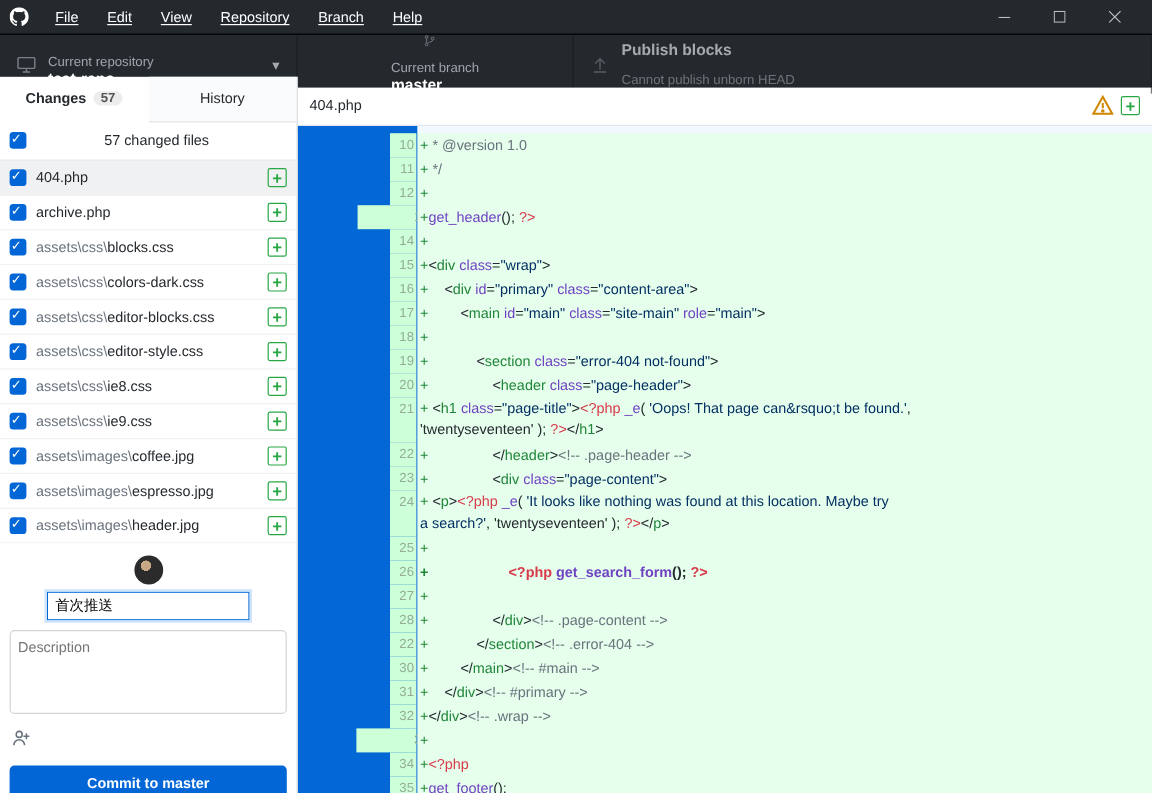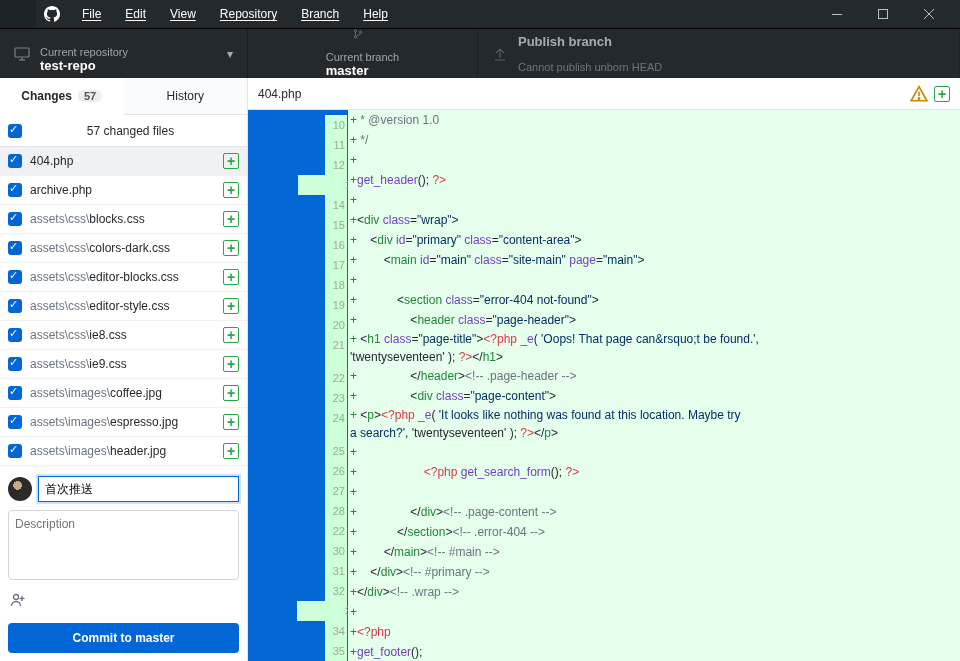--- a/index.html
+++ b/index.html
@@ -1,52 +1,52 @@
 <!DOCTYPE html>
 <html><head>
 <meta charset="utf-8">
 <style>
 * { margin:0; padding:0; box-sizing:border-box; font-family:-apple-system,BlinkMacSystemFont,"Segoe UI",Helvetica,Arial,sans-serif; }
 body { width:960px; height:661px; background:#1e2329; color:#fff; font-size:12px; overflow:hidden; }
-.titlebar { height:28px; background:#24292e; display:flex; align-items:center; padding:0 8px;margin-left:36px; }
+.titlebar { height:28px; background:#24292e; display:flex; align-items:center; padding:0 8px; }
 .titlebar .logo { width:16px; height:16px; margin-right:12px; }
 .menu { display:flex; gap:4px; }
 .menu span { padding:2px 10px; cursor:pointer; text-decoration:underline; text-underline-offset:2px; }
 .winctrl { margin-left:auto; display:flex; }
 .winctrl div { width:46px; height:28px; display:flex; align-items:center; justify-content:center; opacity:.7; }
 .winctrl svg { stroke:#fff; fill:none; }
 .topbar { height:50px; background:#24292e; display:flex; border-top:1px solid #000; }
 .topcell { display:flex; align-items:center; padding:0 14px; border-right:1px solid #1b1f23; height:100%; }
 .c-repo { width:248px; justify-content:space-between; }
 .c-branch { width:230px;flex-direction:column; }
 .c-pub { flex:1; opacity:.6; }
 .topcell .ico { width:16px; margin-right:10px; opacity:.7; }
 .topcell .small { font-size:11px; color:#a0a5ab;margin-top:12px; }
 .topcell .big { font-size:13px; font-weight:600; color:#fff; }
 .chev { opacity:.6; }
-.app { display:flex; height:calc(100% - 78px); }
+.app { display:flex; height:calc(100% - 78px);align-items:center; }
 .sidebar { width:248px; background:#fff; color:#24292e; display:flex; flex-direction:column; border-right:1px solid #e1e4e8; }
 .tabs { display:flex; height:38px; }
 .tab { flex:1; display:flex; align-items:center; justify-content:center; gap:6px; font-size:12px; cursor:pointer; border-bottom:1px solid #e1e4e8; }
 .tab.active { border-bottom:2px solid #fff; font-weight:600; }
 .tab:not(.active) { background:#fafbfc; }
 .tab .count { background:#ededed; border-radius:8px; padding:0 6px; font-size:11px; color:#555; }
 .allrow { display:flex; align-items:center; height:32px; padding:0 8px; border-bottom:1px solid #e1e4e8; }
 .allrow span { flex:1; text-align:center; font-size:12px; }
 .files { flex:0 0 auto; overflow:hidden; }
 .frow { display:flex; align-items:center; height:29px; padding:0 8px; border-bottom:1px solid #f0f1f3; font-size:12px; }
 .frow.sel { background:#f0f1f3; }
 .frow .ck { margin-right:8px; }
 .frow .nm { flex:1; white-space:nowrap; overflow:hidden; text-overflow:ellipsis; }
 .frow .pre { color:#6a737d; }
 .addbox { width:16px; height:16px; border:1.5px solid #28a745; color:#28a745; display:flex; align-items:center; justify-content:center; font-size:14px; font-weight:700; line-height:1; border-radius:2px; }
 input.ck { appearance:none; width:14px; height:14px; border-radius:3px; background:#0366d6; position:relative; cursor:pointer; }
 input.ck:checked::after { content:"✓"; color:#fff; font-size:11px; position:absolute; top:-1px; left:1px; }
 .commitbox { padding:10px 8px 8px 8px; display:flex; flex-direction:column; gap:8px; margin-top:auto; }
-.sumrow { display:flex; gap:6px; align-items:center; }
+.sumrow { display:flex; gap:6px; align-items:center;flex-direction:column; }
 .avatar { width:24px; height:24px; border-radius:50%; background:radial-gradient(circle at 40% 35%, #c9a886 20%, #2b2b2b 21%); }
 .summary { flex:1; border:1px solid #0366d6; padding:4px 6px; font-size:12px; outline:2px solid #cfe4fb; height:26px; }
 .desc { border:1px solid #d1d5da; border-radius:4px; height:70px; padding:6px; font-size:12px; color:#8b5cf6; resize:none; }
 .coauth { color:#6a737d; font-size:14px; padding:4px 2px; }
 .commitbtn { background:#0366d6; color:#fff; border:none; border-radius:4px; height:30px; font-size:12px; font-weight:600; cursor:pointer; }
 .diff { flex:1; background:#fff; color:#24292e; display:flex; flex-direction:column; overflow:hidden; }
 .diffhdr { height:32px; display:flex; align-items:center; padding:0 10px; font-size:12px; border-bottom:1px solid #e1e4e8; }
 .diffhdr .icons { margin-left:auto; display:flex; gap:6px; align-items:center; }
 .diffbody { flex:1; display:flex; overflow:hidden; font-family:Consolas,Menlo,monospace; font-size:12px; }
 .gutter { background:#0368d6; width:100px; display:flex; flex-direction:column; align-items:flex-end; }
@@ -123,21 +123,21 @@
     <div>
         <div class="small">Current branch</div>
         <div class="big">master</div>
       </div>
   </div>
   <div class="topcell c-pub">
     <svg class="ico" viewBox="0 0 16 16" fill="none" stroke="#a0a5ab" stroke-width="1.2">
         <path d="M8 12V3M4 7l4-4 4 4M3 14h10"></path>
       </svg>
     <div>
-        <div class="big">Publish branch</div>
+        <div class="big">Publish blocks</div>
         <div class="small">Cannot publish unborn HEAD</div>
       </div>
   </div>
 </div>
 
 <div class="app">
   <div class="sidebar">
     <div class="tabs">
       <div class="tab active">
           <span>Changes</span>
@@ -270,30 +270,30 @@
         </div>
       <div class="code" id="code">
           <div class="chead"></div>
           <div class="cl" style="height: 20px;"><span class="m">+</span><span class="cmt"> * @version 1.0</span></div>
           <div class="cl" style="height: 20px;"><span class="m">+</span><span class="cmt"> */</span></div>
           <div class="cl" style="height: 20px;"><span class="m">+</span><span class=""></span></div>
           <div class="cl" style="height: 20px;"><span class="m">+</span><span class="fn">get_header</span>(); <span class="op">?&gt;</span></div>
           <div class="cl" style="height: 20px;"><span class="m">+</span><span class=""></span></div>
           <div class="cl" style="height: 20px;"><span class="m">+</span>&lt;<span class="tag">div</span> <span class="attr">class</span>=<span class="str">"wrap"</span>&gt;</div>
           <div class="cl" style="height: 20px;"><span class="m">+</span>    &lt;<span class="tag">div</span> <span class="attr">id</span>=<span class="str">"primary"</span> <span class="attr">class</span>=<span class="str">"content-area"</span>&gt;</div>
-          <div class="cl" style="height: 20px;"><span class="m">+</span>        &lt;<span class="tag">main</span> <span class="attr">id</span>=<span class="str">"main"</span> <span class="attr">class</span>=<span class="str">"site-main"</span> <span class="attr">page</span>=<span class="str">"main"</span>&gt;</div>
+          <div class="cl" style="height: 20px;"><span class="m">+</span>        &lt;<span class="tag">main</span> <span class="attr">id</span>=<span class="str">"main"</span> <span class="attr">class</span>=<span class="str">"site-main"</span> <span class="attr">role</span>=<span class="str">"main"</span>&gt;</div>
           <div class="cl" style="height: 20px;"><span class="m">+</span><span class=""></span></div>
           <div class="cl" style="height: 20px;"><span class="m">+</span>            &lt;<span class="tag">section</span> <span class="attr">class</span>=<span class="str">"error-404 not-found"</span>&gt;</div>
           <div class="cl" style="height: 20px;"><span class="m">+</span>                &lt;<span class="tag">header</span> <span class="attr">class</span>=<span class="str">"page-header"</span>&gt;</div>
           <div class="cl" style="height: 38px; white-space: normal; line-height: 18px;"><span class="m">+</span>                    &lt;<span class="tag">h1</span> <span class="attr">class</span>=<span class="str">"page-title"</span>&gt;<span class="op">&lt;?php</span> <span class="fn">_e</span>( <span class="str">'Oops! That page can&amp;rsquo;t be found.'</span>,<br>'twentyseventeen' ); <span class="op">?&gt;</span>&lt;/<span class="tag">h1</span>&gt;</div>
           <div class="cl" style="height: 20px;"><span class="m">+</span>                &lt;/<span class="tag">header</span>&gt;<span class="cmt">&lt;!-- .page-header --&gt;</span></div>
           <div class="cl" style="height: 20px;"><span class="m">+</span>                &lt;<span class="tag">div</span> <span class="attr">class</span>=<span class="str">"page-content"</span>&gt;</div>
           <div class="cl" style="height: 38px; white-space: normal; line-height: 18px;"><span class="m">+</span>                    &lt;<span class="tag">p</span>&gt;<span class="op">&lt;?php</span> <span class="fn">_e</span>( <span class="str">'It looks like nothing was found at this location. Maybe try<br>a search?'</span>, 'twentyseventeen' ); <span class="op">?&gt;</span>&lt;/<span class="tag">p</span>&gt;</div>
           <div class="cl" style="height: 20px;"><span class="m">+</span><span class=""></span></div>
-          <div class="cl" style="height: 20px;"><span class="m">+</span>                    <span class="op">&lt;?php</span> <span class="fn">get_search_form</span>(); <span class="op">?&gt;</span></div>
+          <div class="cl" style="height: 20px; font-weight: bold;"><span class="m">+</span>                    <span class="op">&lt;?php</span> <span class="fn">get_search_form</span>(); <span class="op">?&gt;</span></div>
           <div class="cl" style="height: 20px;"><span class="m">+</span><span class=""></span></div>
           <div class="cl" style="height: 20px;"><span class="m">+</span>                &lt;/<span class="tag">div</span>&gt;<span class="cmt">&lt;!-- .page-content --&gt;</span></div>
           <div class="cl" style="height: 20px;"><span class="m">+</span>            &lt;/<span class="tag">section</span>&gt;<span class="cmt">&lt;!-- .error-404 --&gt;</span></div>
           <div class="cl" style="height: 20px;"><span class="m">+</span>        &lt;/<span class="tag">main</span>&gt;<span class="cmt">&lt;!-- #main --&gt;</span></div>
           <div class="cl" style="height: 20px;"><span class="m">+</span>    &lt;/<span class="tag">div</span>&gt;<span class="cmt">&lt;!-- #primary --&gt;</span></div>
           <div class="cl" style="height: 20px;"><span class="m">+</span>&lt;/<span class="tag">div</span>&gt;<span class="cmt">&lt;!-- .wrap --&gt;</span></div>
           <div class="cl" style="height: 20px;"><span class="m">+</span><span class=""></span></div>
           <div class="cl" style="height: 20px;"><span class="m">+</span><span class="op">&lt;?php</span></div>
           <div class="cl" style="height: 20px;"><span class="m">+</span><span class="fn">get_footer</span>();</div>
         </div>

